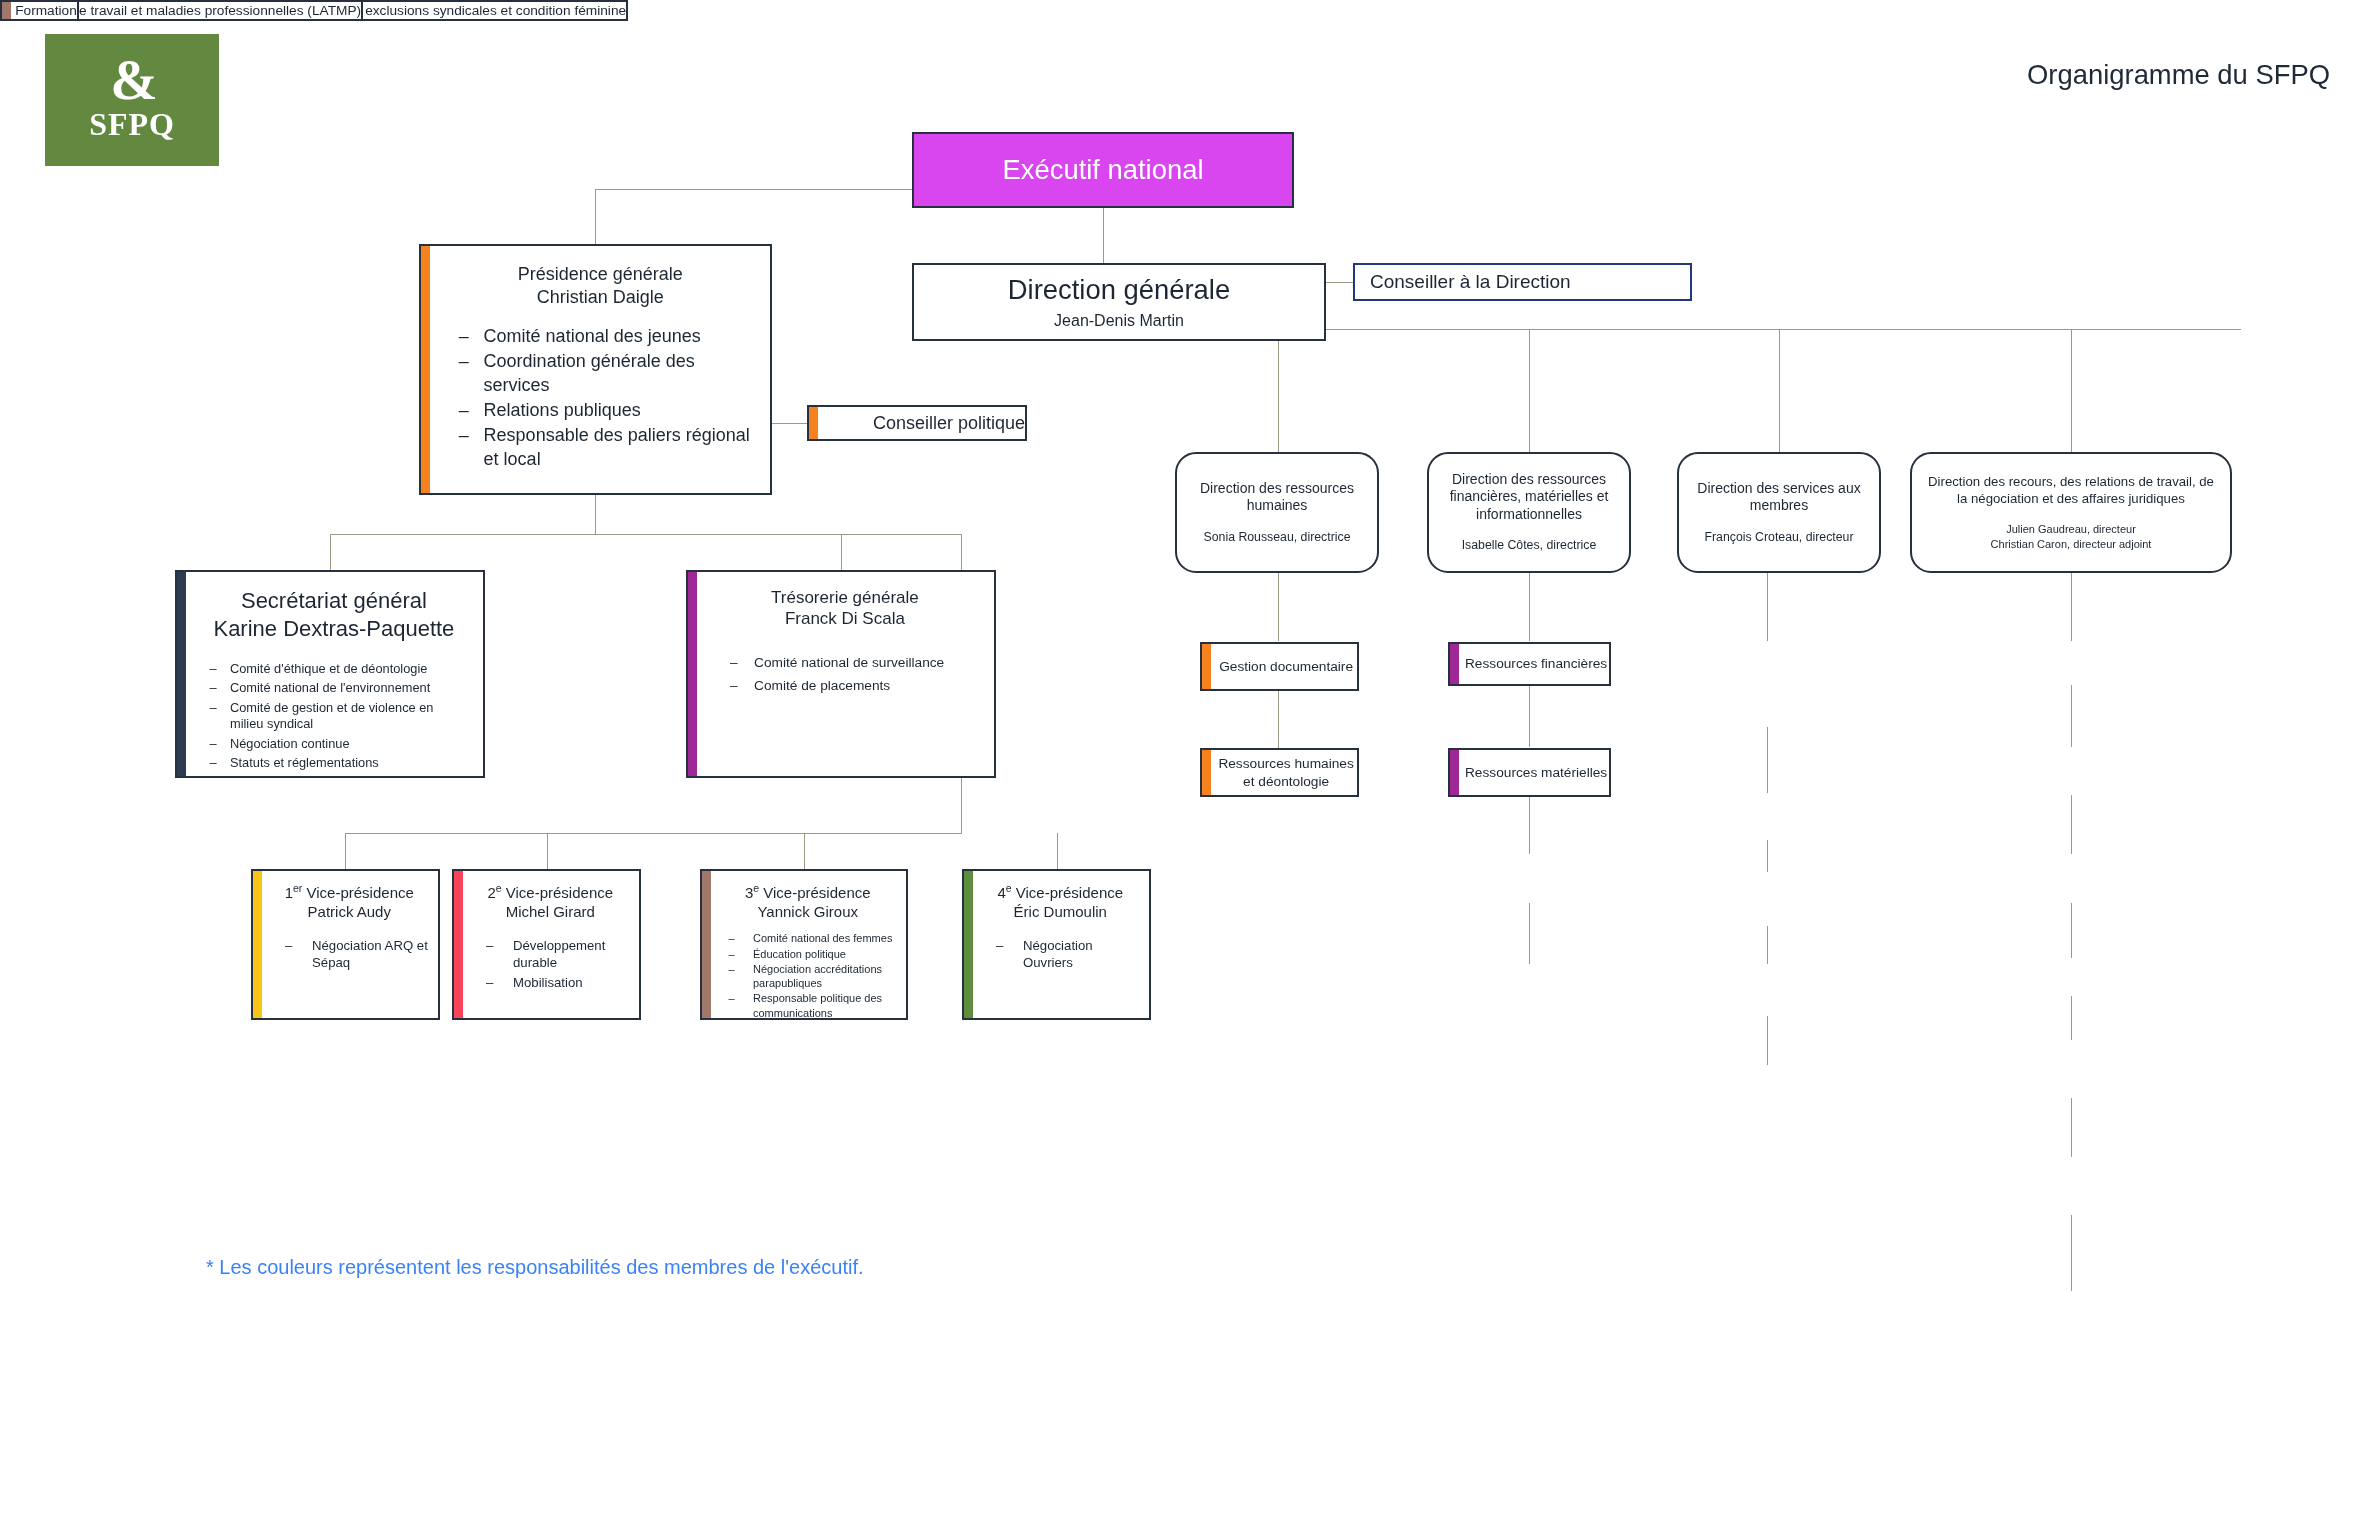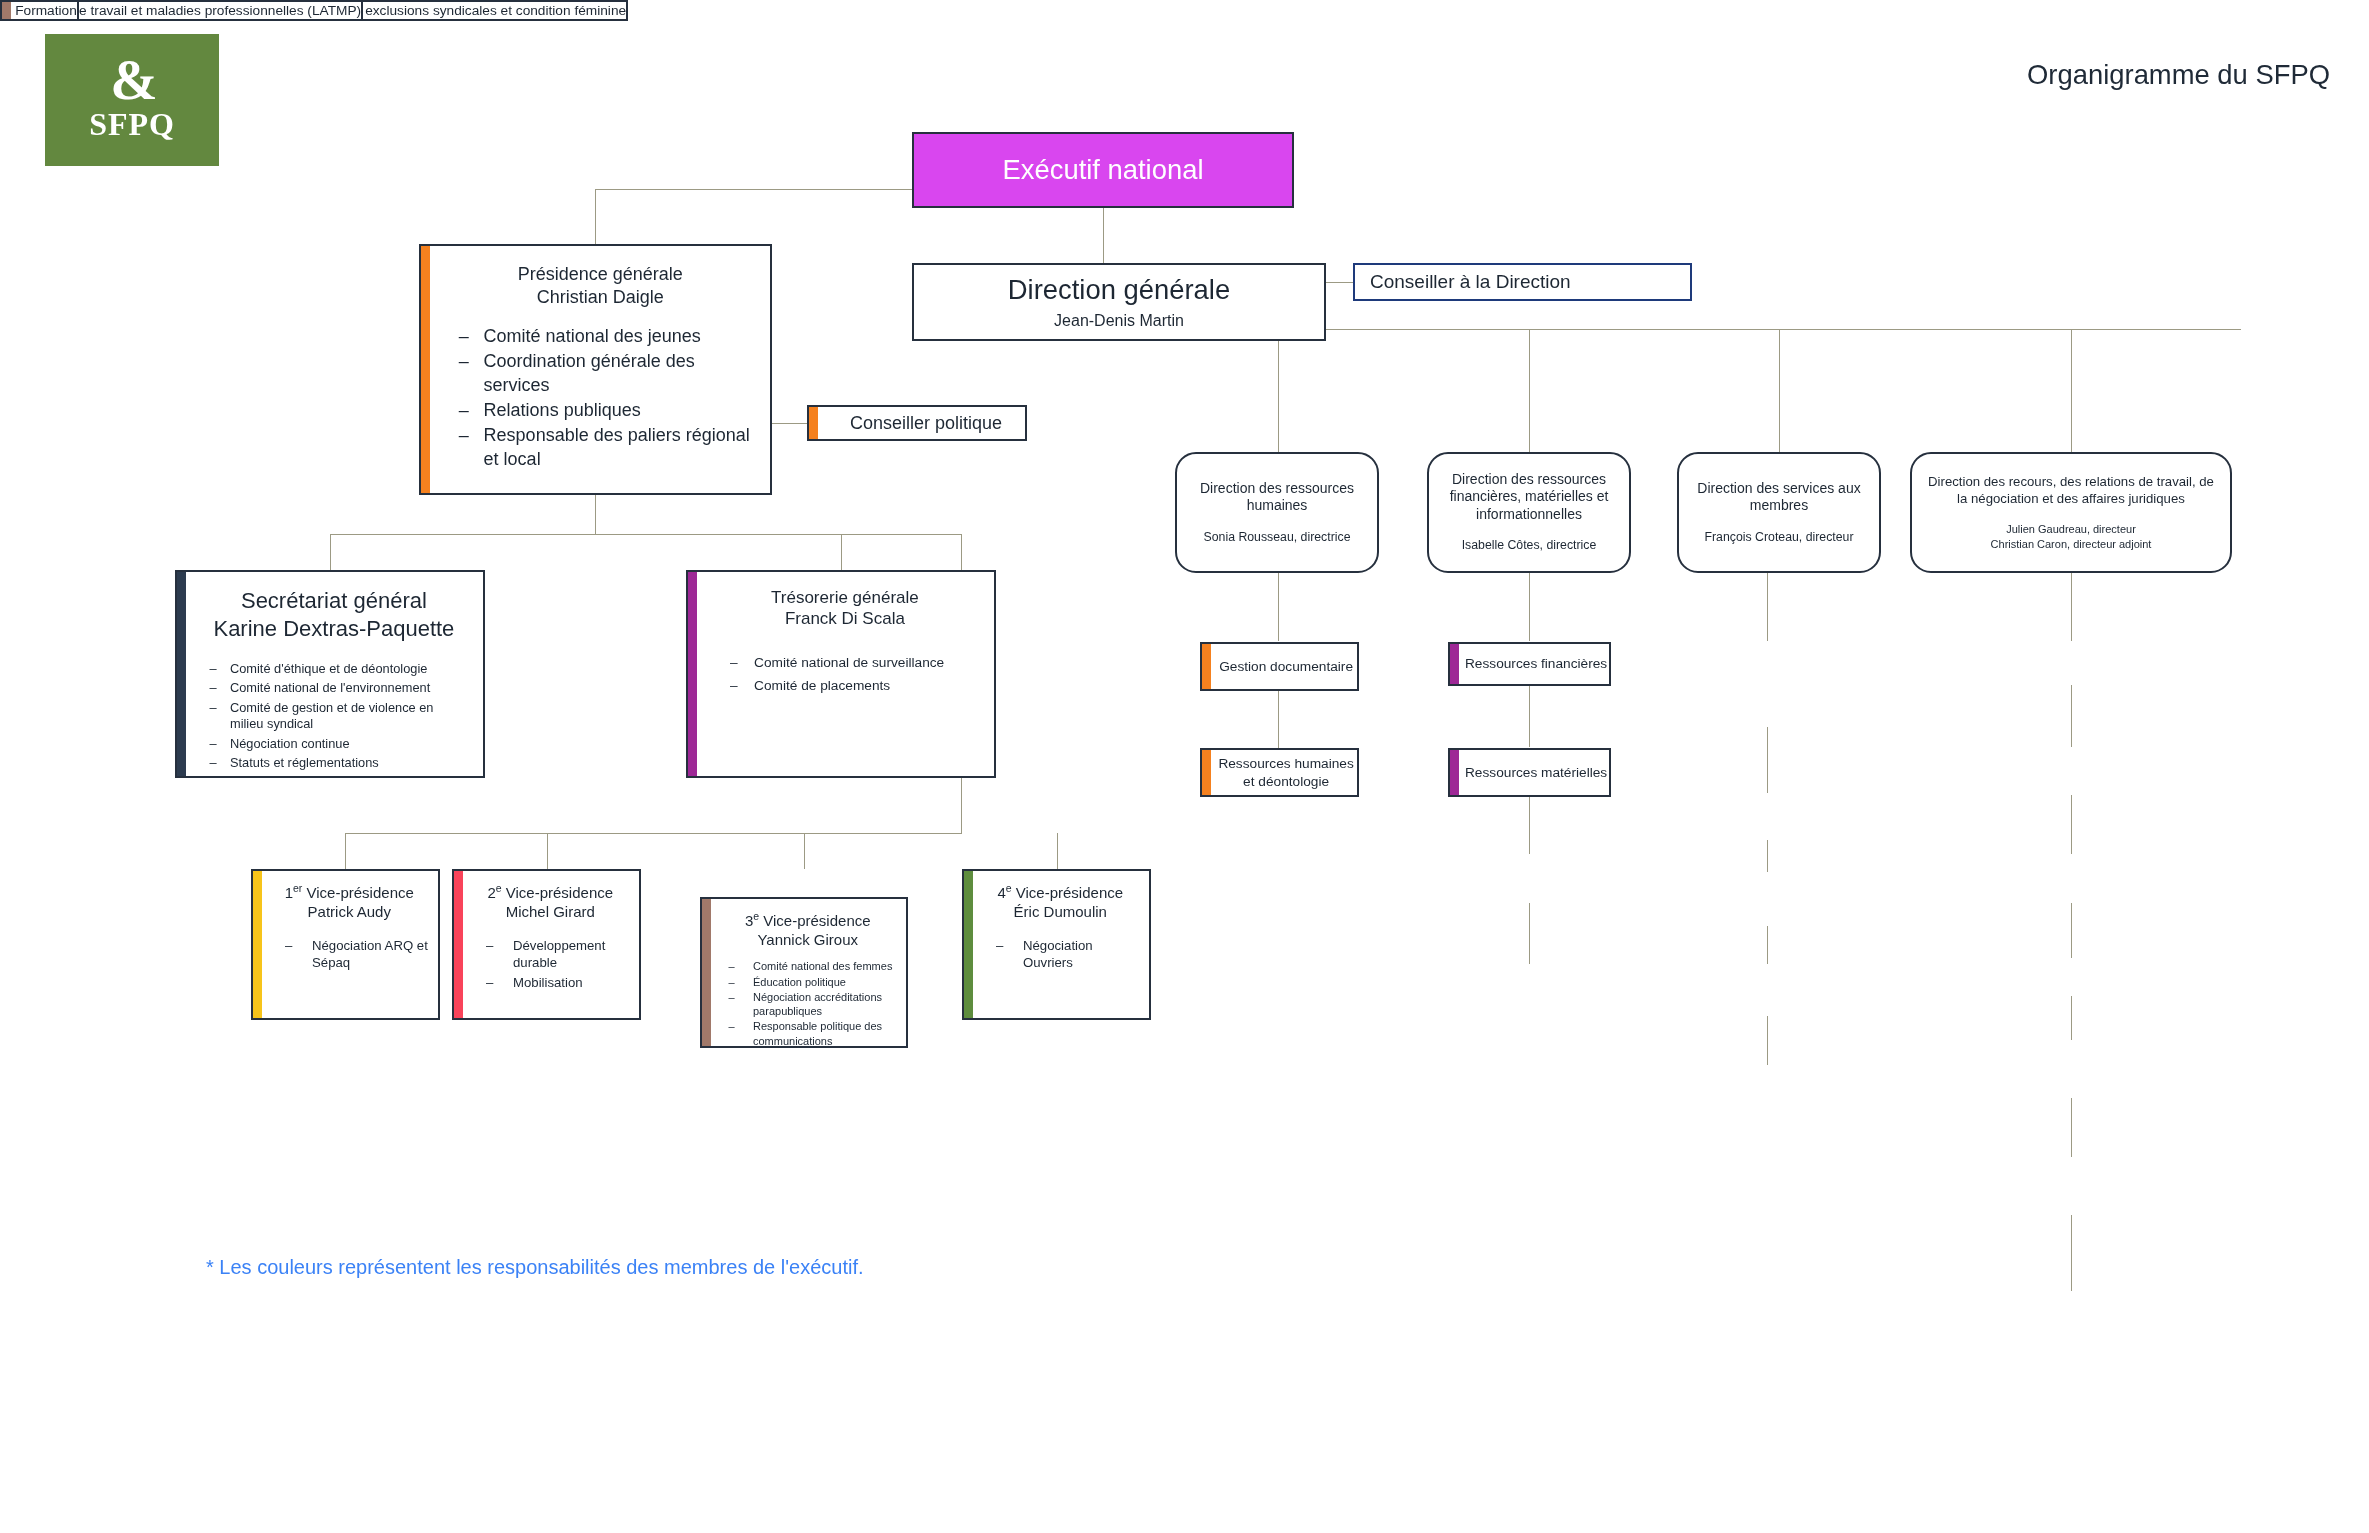--- a/index.html
+++ b/index.html
@@ -170,21 +170,21 @@
   #presidence .ttl { font-size: 18px; }
   #presidence ul.bul { margin-top: 17px; font-size: 18px; }
   #presidence ul.bul li { padding-left: 38px; margin-bottom: 1.9px; }
   #presidence ul.bul li:before { left: 13.2px; }
 
   #conseiller-politique {
     left: 807px; top: 405px; width: 220px; height: 36px;
     justify-content: center;
   }
   #conseiller-politique .ttl {
-    font-size: 18px; text-align: left; padding-left: 41px;
+    font-size: 18px; text-align: right; padding-left: 41px;
   }
 
   #secretariat {
     left: 175px; top: 570px; width: 310px; height: 208px;
   }
   #secretariat .body { padding: 15px 13.2px 9.5px 21px; justify-content: flex-start; }
   #secretariat .ttl { font-size: 22px; }
   #secretariat ul.bul { margin-top: 19px; font-size: 12.8px; }
   #secretariat ul.bul li { padding-left: 32px; margin-bottom: 2.8px; }
   #secretariat ul.bul li:before { left: 11.4px; }
@@ -200,21 +200,21 @@
 
   .vp { top: 869px; height: 151px; }
   .vp .body { padding: 11.4px 9.5px 7.6px 17px; justify-content: flex-start; }
   .vp .ttl { font-size: 15px; }
   .vp ul.bul { font-size: 13.2px; margin-top: 15px; }
   .vp ul.bul li { padding-left: 42px; margin-bottom: 2.8px; }
   .vp ul.bul li:before { left: 15px; }
 
   #vp1 { left: 251px; width: 189px; }
   #vp2 { left: 452px; width: 189px; }
-  #vp3 { left: 700px; width: 208px; margin-top: 28px; }
+  #vp3 { left: 700px; width: 208px; }
   #vp3 ul.bul { font-size: 11px; margin-top: 9.5px; }
   #vp3 ul.bul li { padding-left: 34px; margin-bottom: 0.9px; }
   #vp3 ul.bul li:before { left: 9.5px; }
   #vp4 { left: 962px; width: 189px; }
 
   
   .dir {
     border-radius: 21px;
     top: 452px;
     height: 121px;

